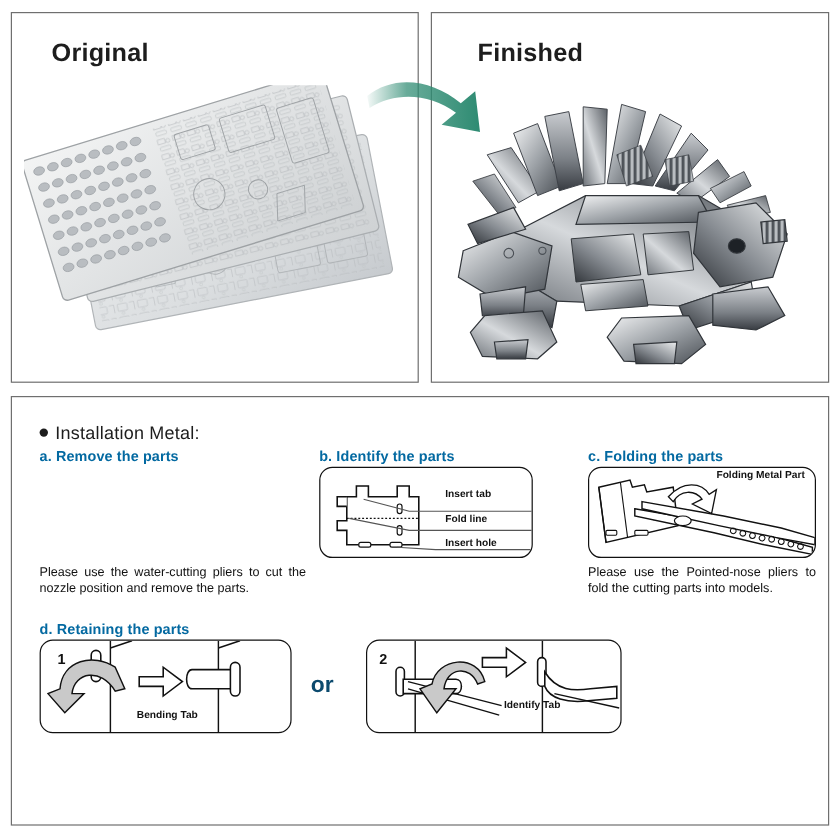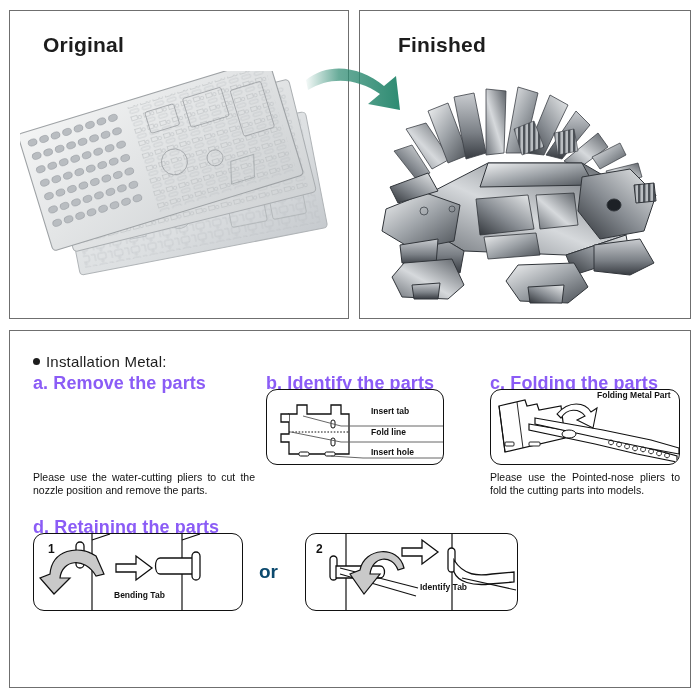--- a/index.html
+++ b/index.html
@@ -97,23 +97,23 @@
     display: inline-block;
     width: 7px; height: 7px;
     border-radius: 50%;
     background: #1d1d1d;
     margin-right: 6px;
     vertical-align: 2px;
   }
 
   .step-title {
     position: absolute;
-    font-size: 18px;
+    font-size: 12px;
     font-weight: bold;
-    color: #8b5cf6;
+    color: #0369a1;
     letter-spacing: .1px;
     white-space: nowrap;
   }
   .step-caption {
     position: absolute;
     font-size: 10.5px;
     line-height: 12.5px;
     color: #111;
     text-align: justify;
   }

